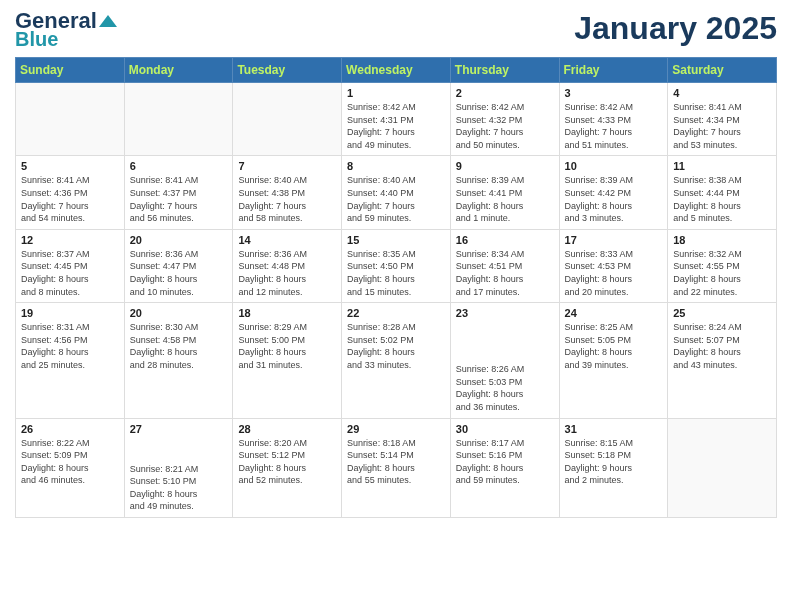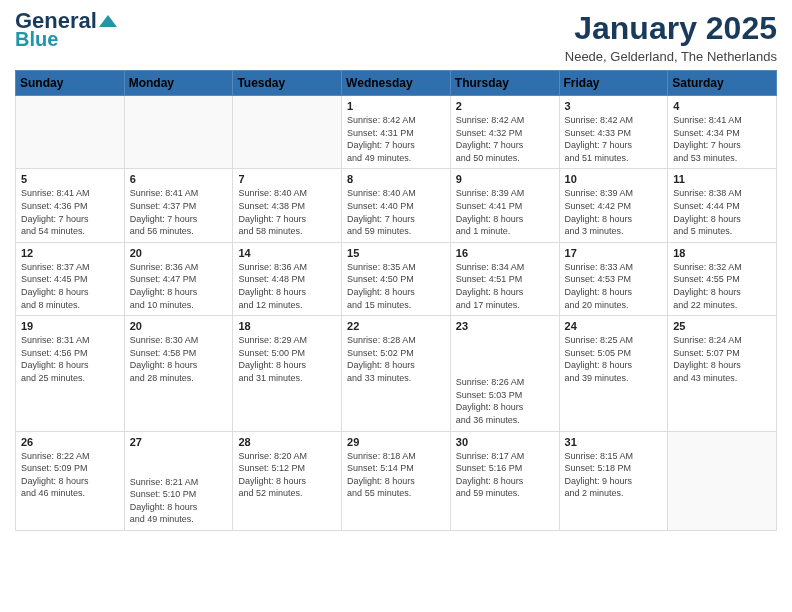--- a/index.html
+++ b/index.html
@@ -47,21 +47,21 @@
       color: #444;
       margin-top: 2px;
     }
     .calendar {
       width: 100%;
       border-collapse: collapse;
       border: 1px solid #ccc;
     }
     .calendar th {
       background-color: #2f6fad;
-      color: #000000;
+      color: #bef264;
       font-size: 12px;
       font-weight: bold;
       padding: 5px 4px;
       text-align: left;
       border: 1px solid #5588bb;
     }
     .calendar td {
       vertical-align: top;
       padding: 4px 5px;
       border: 1px solid #ddd;
@@ -98,21 +98,20 @@
           <span class="logo-text">General</span>
           <svg class="logo-icon" viewBox="0 0 30 20" xmlns="http://www.w3.org/2000/svg">
             <polygon points="0,20 15,0 30,20" fill="#2196a8"></polygon>
           </svg>
         </div>
         <div style="font-size:20px;font-weight:bold;color:#2196a8;margin-top:-4px;">Blue</div>
       </div>
     </div>
     <div class="title-section">
       <div class="month-title">January 2025</div>
-      <div class="subtitle">Neede, Gelderland, The Netherlands</div>
     </div>
   </div>
 
   <table class="calendar">
     <thead>
       <tr>
         <th>Sunday</th>
         <th>Monday</th>
         <th>Tuesday</th>
         <th>Wednesday</th>

